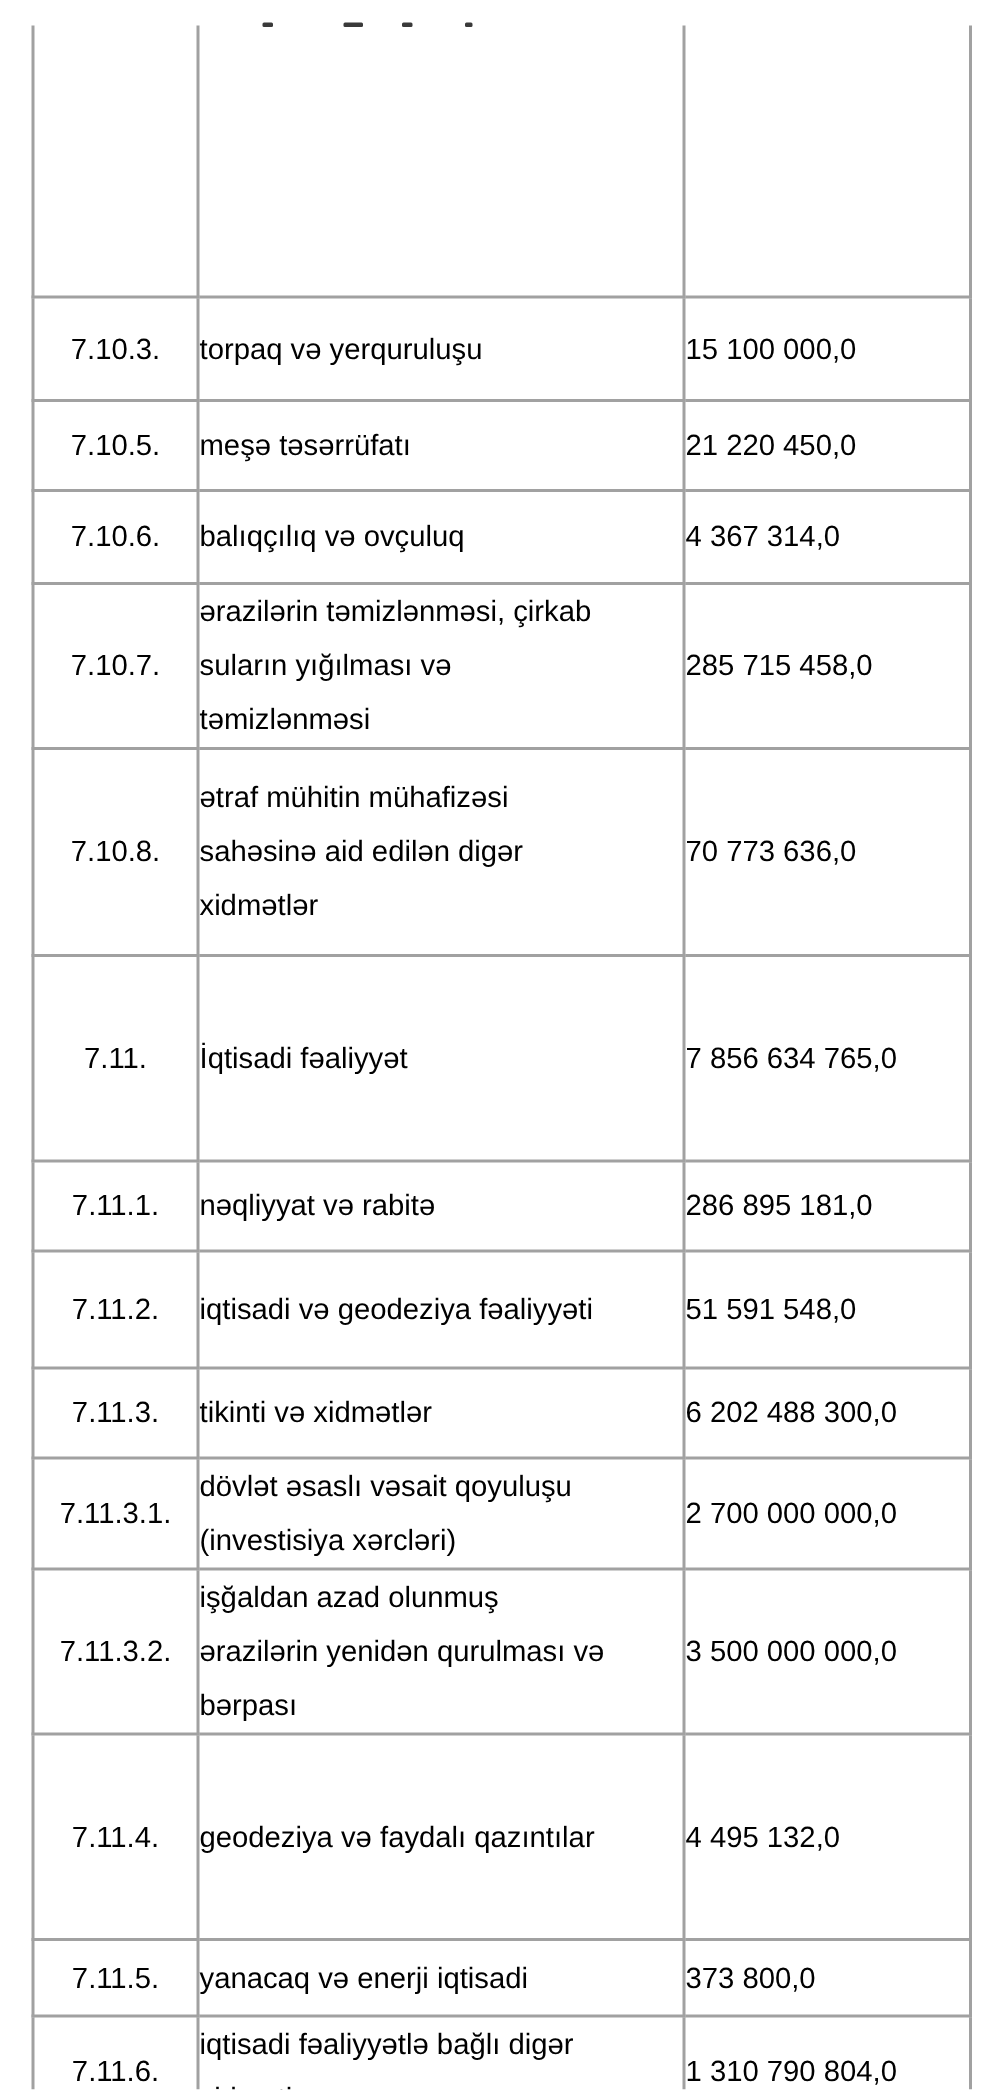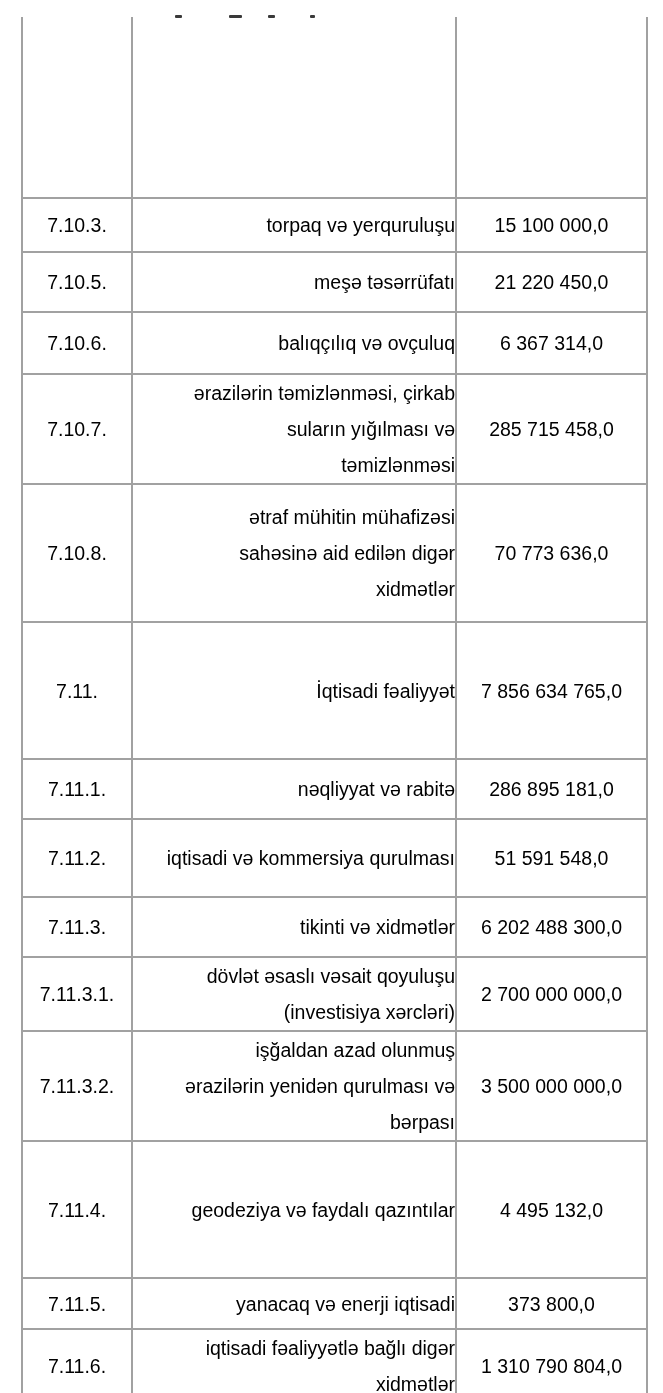--- a/index.html
+++ b/index.html
@@ -30,26 +30,26 @@
     font-size: 19.5px;
     line-height: 36px;
     padding: 0;
     overflow: visible;
   }
   
   table.budget tr:first-child td { border-top: none; }
   table.budget tr:last-child td { border-bottom: 3px solid #8f8f8f; }
 
   td.c-code   { text-align: center; }
-  td.c-desc   { text-align: right; padding-left: 5px; padding-right: 2px; white-space: pre-line; }
-  td.c-amount { text-align: center; }
+  td.c-desc   { text-align: left; padding-left: 5px; padding-right: 2px; white-space: pre-line; }
+  td.c-amount { text-align: left; }
 
   
   table.budget tr:nth-child(1)  { height: 24px; }
-  table.budget tr:nth-child(2)  { height: 54px; }
+  table.budget tr:nth-child(2)  { height: 69px; }
   table.budget tr:nth-child(3)  { height: 60px; }
   table.budget tr:nth-child(4)  { height: 62px; }
   table.budget tr:nth-child(5)  { height: 68px; }
   table.budget tr:nth-child(6)  { height: 138px; }
   table.budget tr:nth-child(7)  { height: 137px; }
   table.budget tr:nth-child(8)  { height: 60px; }
   table.budget tr:nth-child(9)  { height: 78px; }
   table.budget tr:nth-child(10) { height: 60px; }
   table.budget tr:nth-child(11) { height: 47px; }
   table.budget tr:nth-child(12) { height: 97px; }
@@ -104,21 +104,21 @@
 
   <tr>
     <td class="c-code">7.10.5.</td>
     <td class="c-desc">meşə təsərrüfatı</td>
     <td class="c-amount">21 220 450,0</td>
   </tr>
 
   <tr>
     <td class="c-code">7.10.6.</td>
     <td class="c-desc">balıqçılıq və ovçuluq</td>
-    <td class="c-amount">6 367 314,0</td>
+    <td class="c-amount">4 367 314,0</td>
   </tr>
 
   <tr>
     <td class="c-code">7.10.7.</td>
     <td class="c-desc">ərazilərin təmizlənməsi, çirkab
 suların yığılması və
 təmizlənməsi</td>
     <td class="c-amount">285 715 458,0</td>
   </tr>
 
@@ -137,21 +137,21 @@
   </tr>
 
   <tr>
     <td class="c-code">7.11.1.</td>
     <td class="c-desc">nəqliyyat və rabitə</td>
     <td class="c-amount">286 895 181,0</td>
   </tr>
 
   <tr>
     <td class="c-code">7.11.2.</td>
-    <td class="c-desc">iqtisadi və kommersiya qurulması</td>
+    <td class="c-desc">iqtisadi və geodeziya fəaliyyəti</td>
     <td class="c-amount">51 591 548,0</td>
   </tr>
 
   <tr>
     <td class="c-code">7.11.3.</td>
     <td class="c-desc">tikinti və xidmətlər</td>
     <td class="c-amount">6 202 488 300,0</td>
   </tr>
 
   <tr>

